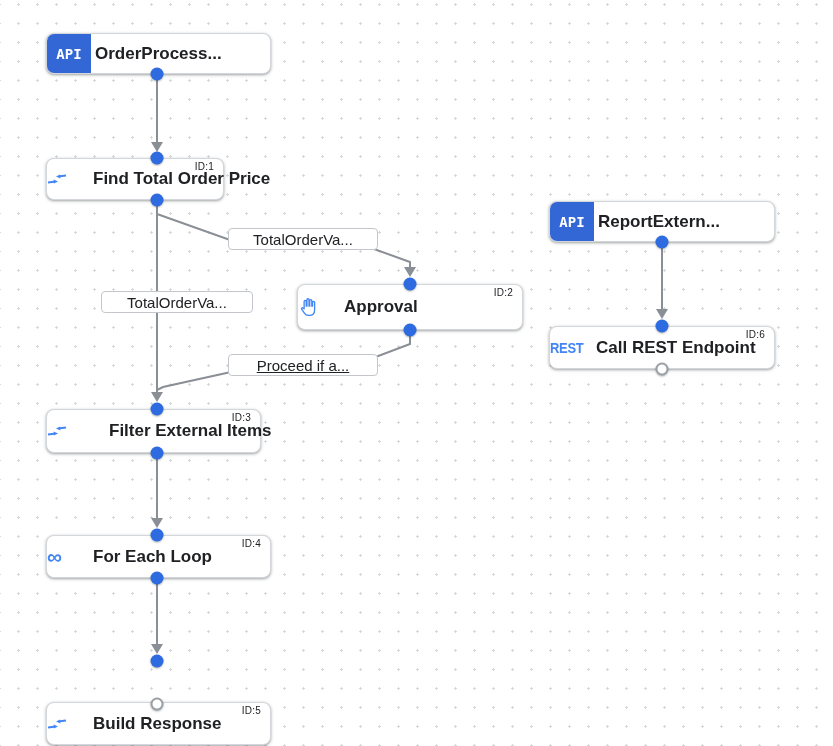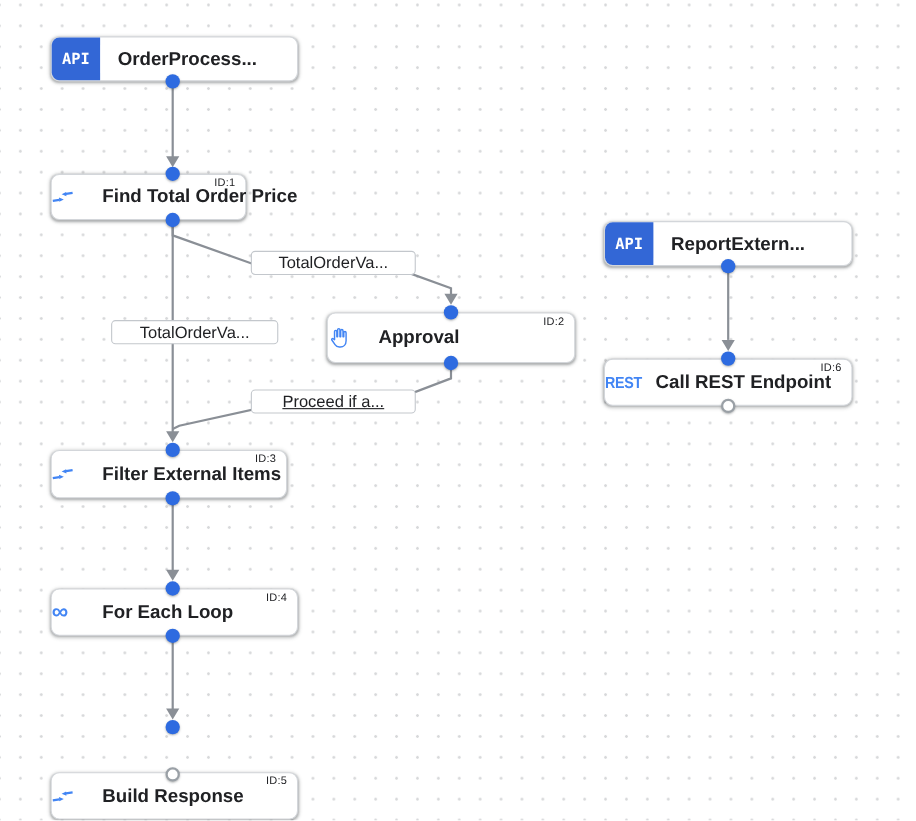--- a/index.html
+++ b/index.html
@@ -21,21 +21,21 @@
   .node{
     position:absolute;z-index:3;background:#ffffff;border:1px solid #d3d6da;
     border-radius:8px;box-sizing:border-box;display:flex;align-items:center;
     box-shadow:0 1px 2px rgba(60,64,67,.30),0 1px 3px 1px rgba(60,64,67,.15);
   }
   .node .title{font-size:17px;font-weight:700;color:#202124;white-space:nowrap;}
   .badge{
     width:44px;align-self:stretch;background:#3367d6;color:#ffffff;
     border-radius:7px 0 0 7px;display:flex;align-items:center;justify-content:center;
     font-family:"DejaVu Sans Mono",monospace;font-weight:bold;font-size:14px;
-    margin-right:16px;flex:none;
+    margin-right:4px;flex:none;
   }
   .icon-box{width:46px;display:flex;align-items:center;justify-content:flex-start;flex:none;}
   .idlabel{position:absolute;top:2px;right:9px;font-size:10px;color:#202124;letter-spacing:.2px;}
   .rest-text{font-weight:bold;font-size:13px;color:#4285f4;letter-spacing:-.3px;transform:scaleY(1.12);}
   .inf-text{font-weight:bold;font-size:21px;line-height:18px;color:#4285f4;}
   .dot{
     position:absolute;z-index:4;width:13px;height:13px;border-radius:50%;
     background:#2e6be0;transform:translate(-50%,-50%);
     box-shadow:0 1px 2px rgba(60,64,67,.4);
   }
@@ -107,21 +107,21 @@
   </div>
 
   <div class="node" style="left:549px;top:326px;width:226px;height:43px;">
     <span class="idlabel">ID:6</span>
     <span class="icon-box">
       <span class="rest-text">REST</span>
     </span>
     <span class="title">Call REST Endpoint</span>
   </div>
 
-  <div class="node" style="left:46px;top:409px;width:215px;height:44px;">
+  <div class="node" style="left:46px;top:409px;width:215px;height:44px;gap:16px;">
     <span class="idlabel">ID:3</span>
     <span class="icon-box">
       <svg width="20" height="20" viewBox="0 0 20 20">
         <path d="M1,13.6 L7,12.7" stroke="#4285f4" stroke-width="2" fill="none"></path>
         <polygon points="6.6,10.6 6.9,14.4 11,12.4" fill="#4285f4"></polygon>
         <path d="M19,6.4 L13,7.3" stroke="#4285f4" stroke-width="2" fill="none"></path>
         <polygon points="13.4,9.4 13.1,5.6 9,7.6" fill="#4285f4"></polygon>
       </svg>
     </span>
     <span class="title">Filter External Items</span>

